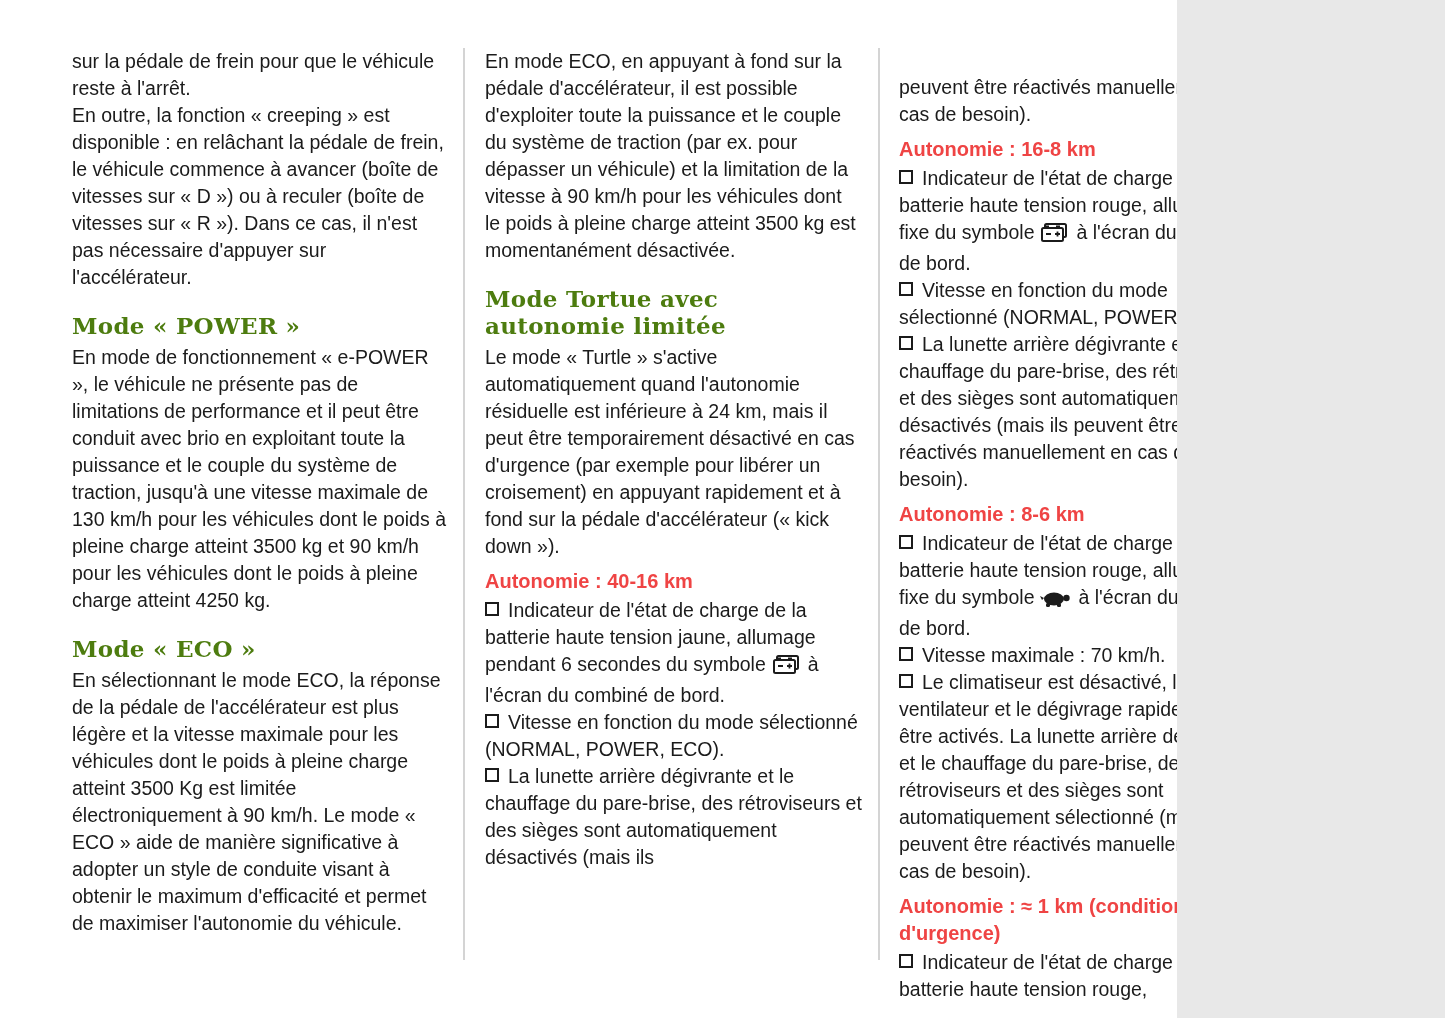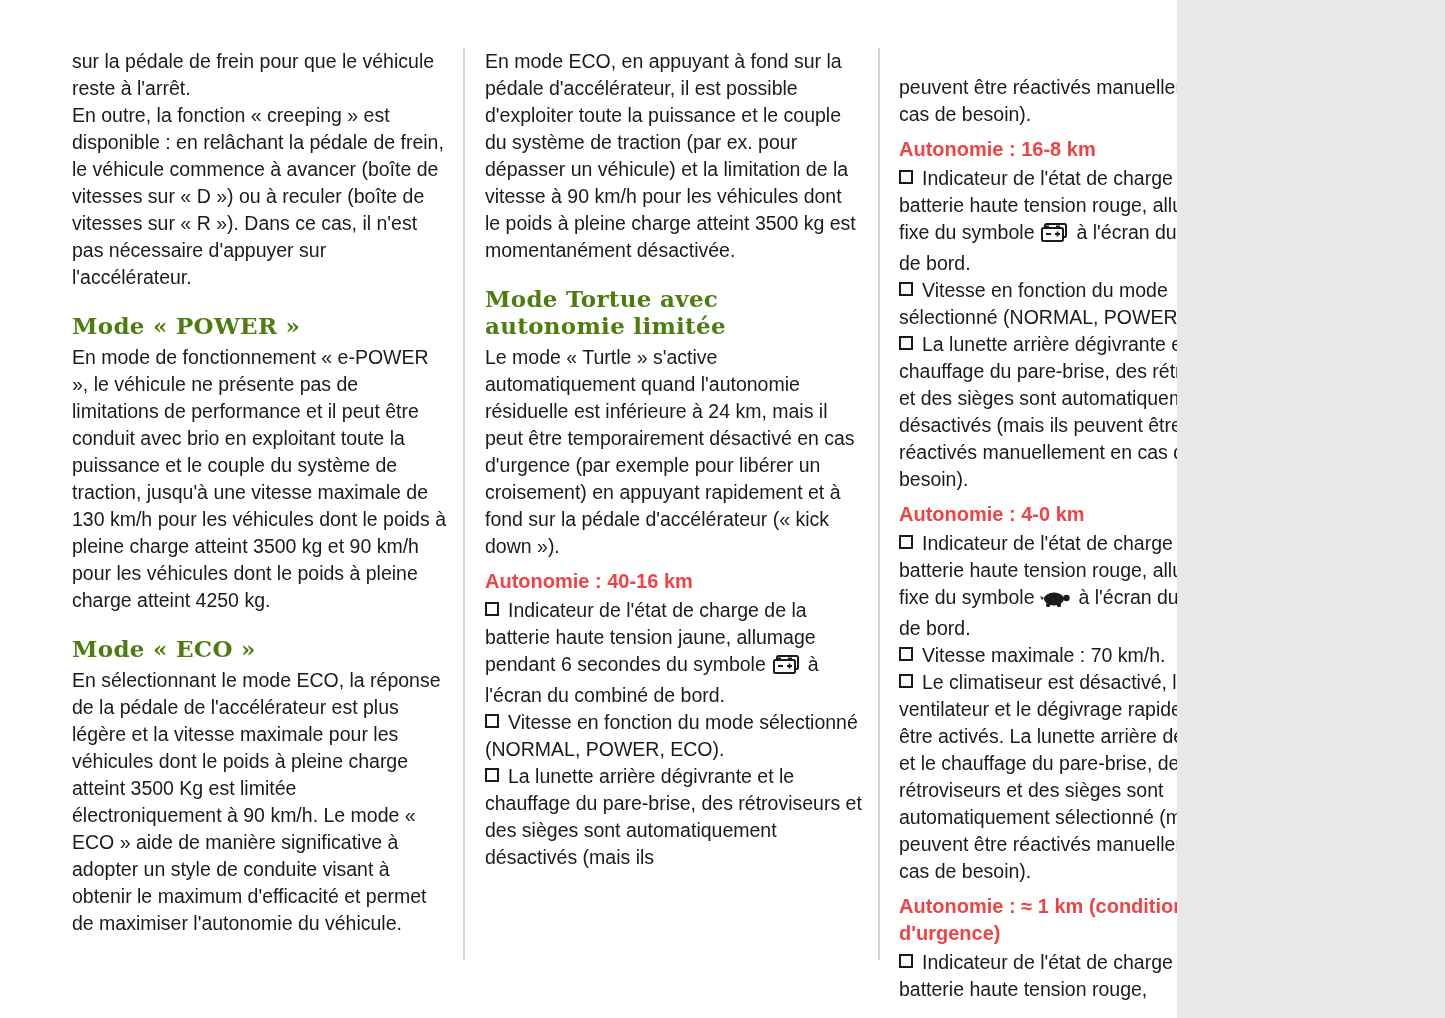--- a/index.html
+++ b/index.html
@@ -99,21 +99,21 @@
             <rect x="16" y="4.5" width="4" height="3" fill="#1b1b1b"></rect>
             <path d="M6 13 h5 M15 13 h5 M17.5 10.5 v5" stroke="#1b1b1b" stroke-width="1.8"></path>
           </svg></span><span>à l'écran du combiné de bord.</span>
     </p>
     <p class="bullet">
       <span class="sq"></span><span>Vitesse en fonction du mode sélectionné (NORMAL, POWER, ECO).</span>
     </p>
     <p class="bullet">
       <span class="sq"></span><span>La lunette arrière dégivrante et le chauffage du pare-brise, des rétroviseurs et des sièges sont automatiquement désactivés (mais ils peuvent être réactivés manuellement en cas de besoin).</span>
     </p>
-    <h3 class="sub">Autonomie : 4-0 km</h3>
+    <h3 class="sub">Autonomie : 8-6 km</h3>
     <p class="bullet">
       <span class="sq"></span><span>Indicateur de l'état de charge de la batterie haute tension rouge, allumage fixe du symbole</span><span class="inline-icon"><svg width="32" height="18" viewBox="0 0 32 18">
             <ellipse cx="14" cy="9" rx="10" ry="6.5" fill="#1b1b1b"></ellipse>
             <circle cx="26.5" cy="8" r="3.2" fill="#1b1b1b"></circle>
             <rect x="6" y="13" width="4" height="4" rx="1.5" fill="#1b1b1b"></rect>
             <rect x="17" y="13" width="4" height="4" rx="1.5" fill="#1b1b1b"></rect>
             <path d="M4 8 L0 6 L2 10 Z" fill="#1b1b1b"></path>
           </svg></span><span>à l'écran du combiné de bord.</span>
     </p>
     <p class="bullet">

